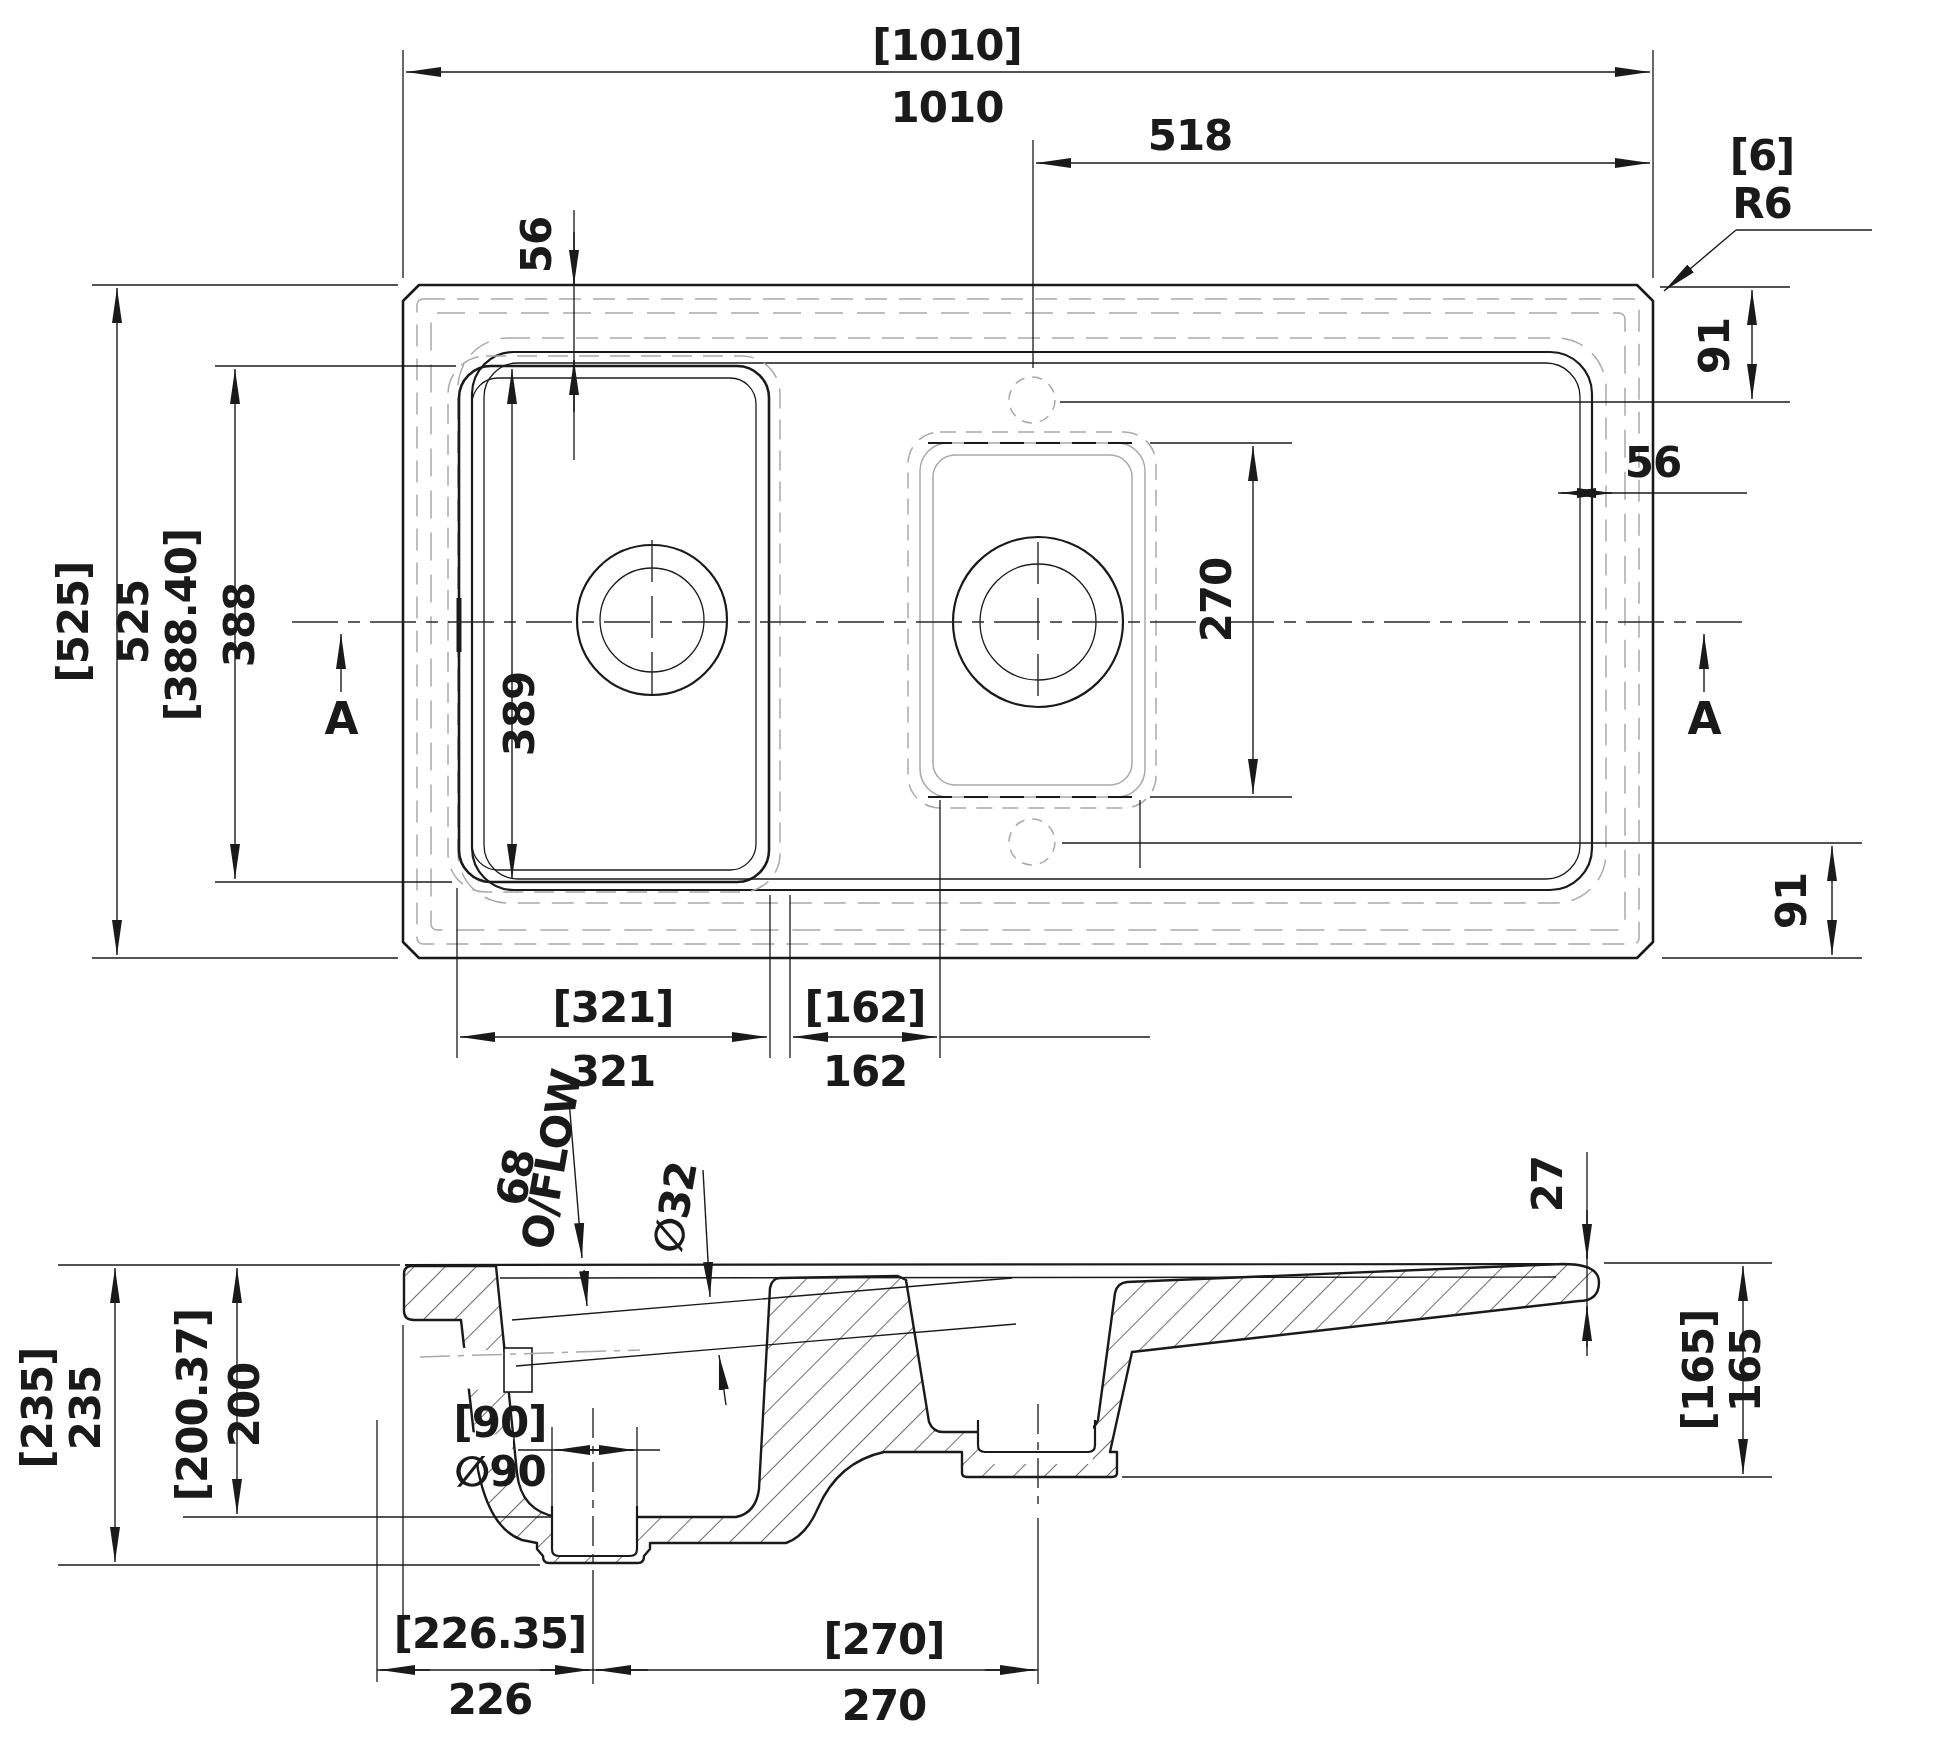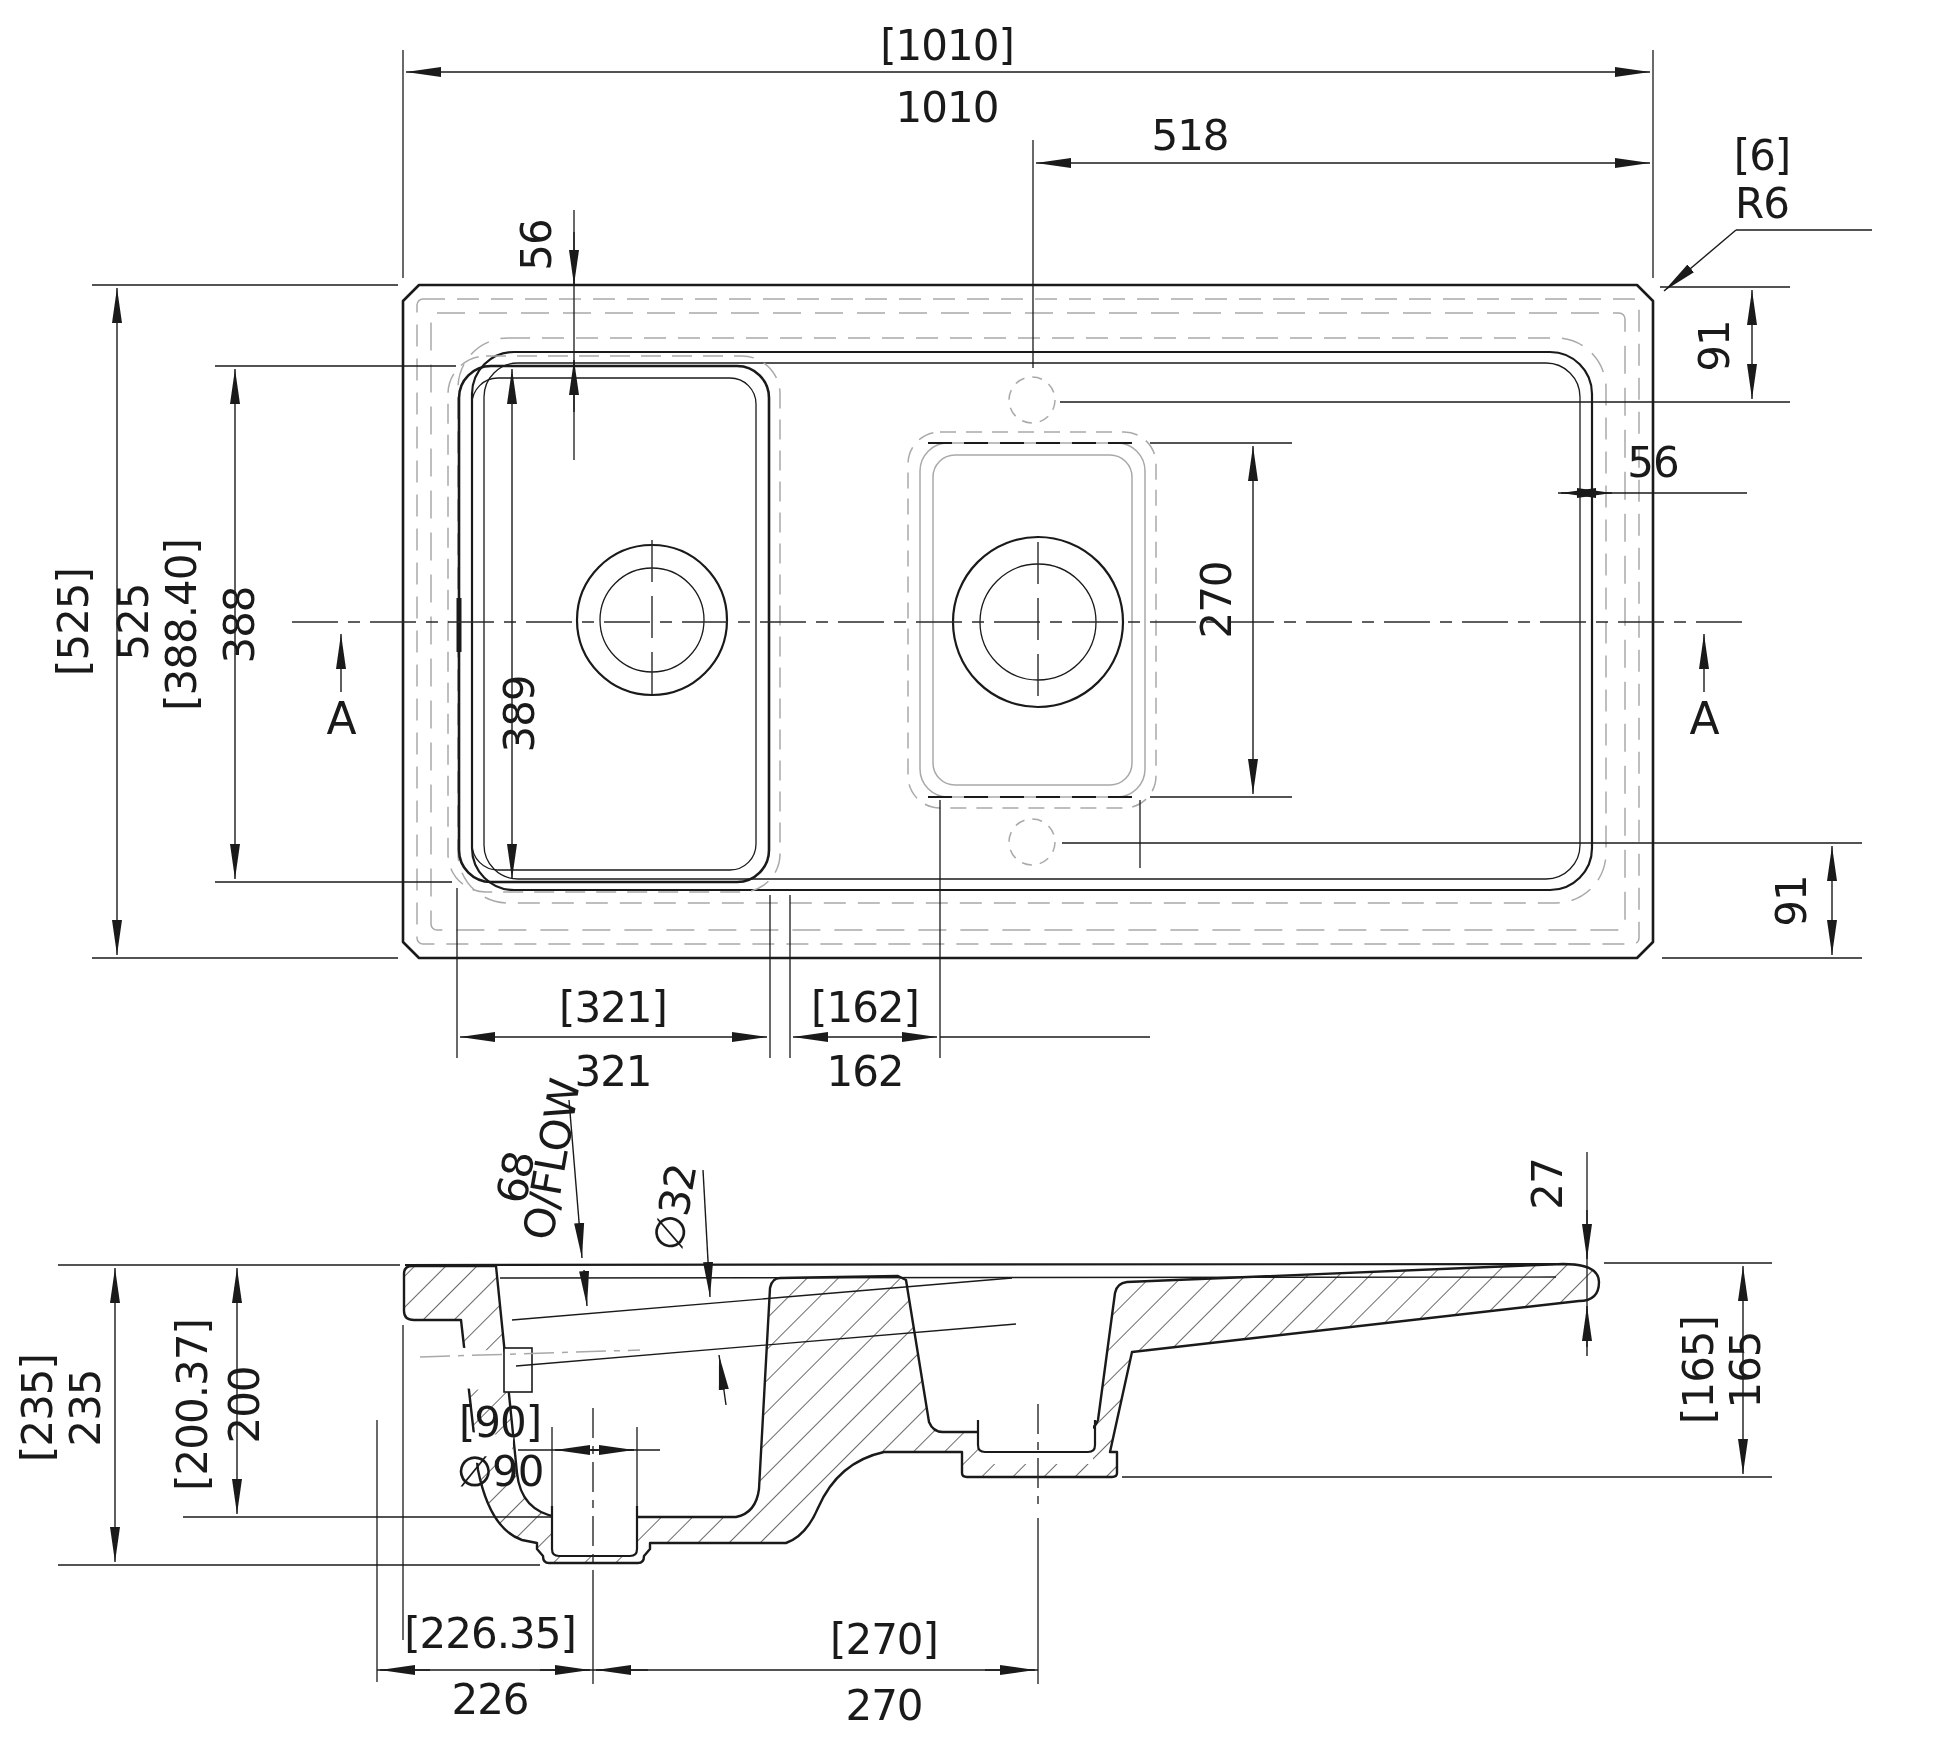--- a/index.html
+++ b/index.html
@@ -1,16 +1,16 @@
 <!DOCTYPE html>
 <html><head>
 <meta charset="utf-8">
 <style>
   html,body{margin:0;padding:0;background:#ffffff;}
-  .stage{width:1946px;height:1746px;background:#fff;position:relative;}
+  .stage{width:1946px;height:1746px;background:#fff;position:relative;font-weight:bold;}
   svg{display:block;}
   
   .o  {stroke:#1a1a1a;stroke-width:2.6;fill:none;stroke-linejoin:round;}
   .m  {stroke:#1a1a1a;stroke-width:2.2;fill:none;}
   .t  {stroke:#1a1a1a;stroke-width:1.3;fill:none;}
   .d  {stroke:#1a1a1a;stroke-width:1.4;fill:none;}
   .g  {stroke:#a9a9a9;stroke-width:1.5;fill:none;}
   .cl {stroke:#2a2a2a;stroke-width:1.4;fill:none;}
   text{font-family:"DejaVu Sans","Liberation Sans",sans-serif;
        font-size:42px;fill:#1a1a1a;letter-spacing:-1px;}

